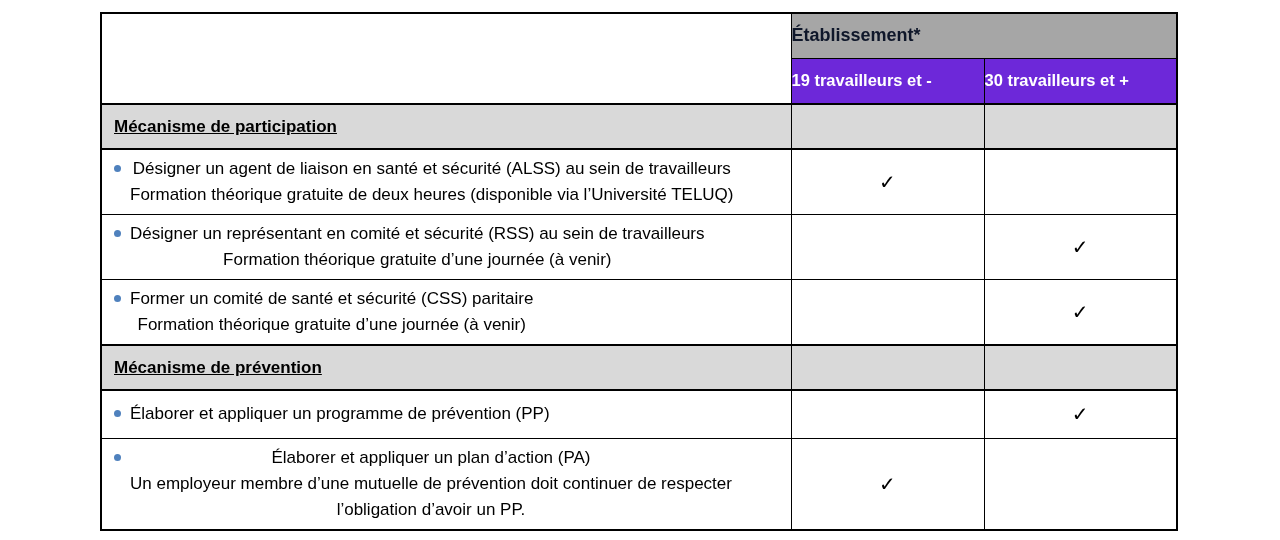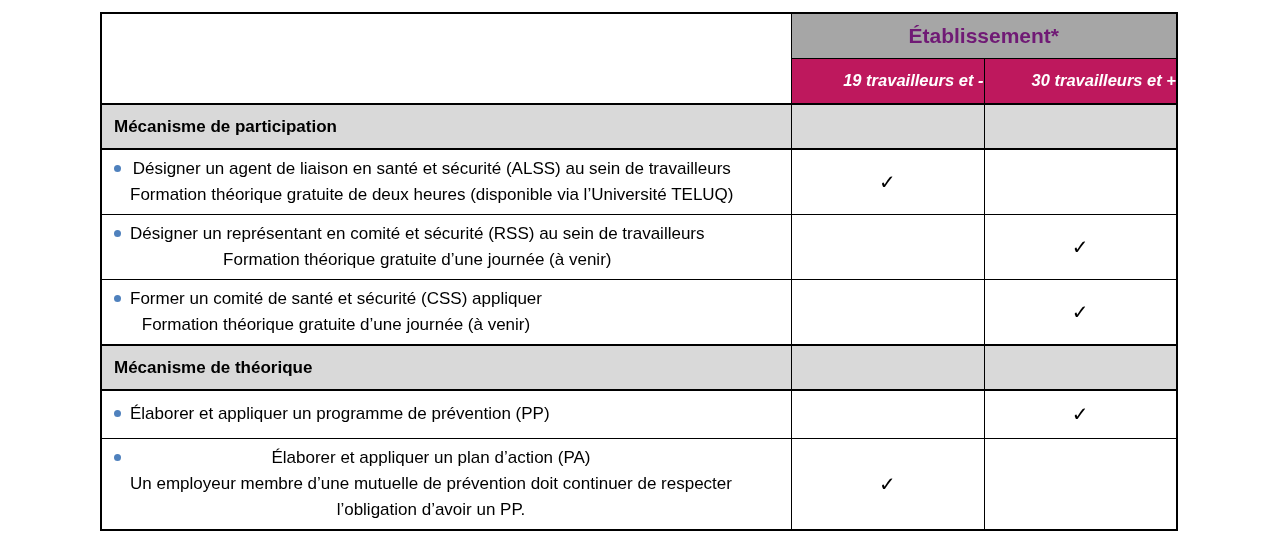--- a/index.html
+++ b/index.html
@@ -26,44 +26,43 @@
     border: 1px solid #000000;
     vertical-align: middle;
     padding: 0;
   }
   
   tr.r-group  { height: 45px; }
   tr.r-sub    { height: 46px; }
   td.corner   { background: #ffffff; }
   td.group-head {
     background: #a6a6a6;
-    color: #701a75;
+    color: #0f172a;
     font-weight: bold;
-    font-size: 21px;
-    text-align: center;
+    font-size: 18px;
   }
   td.col-head {
-    background: #be185d;
+    background: #6d28d9;
     color: #ffffff;
     font-weight: bold;
     font-size: 16.5px;
-    text-align: right;
-    font-style: italic;
+    text-align: left;
   }
   
   tr.r-section { height: 45px; }
   tr.r-section td {
     background: #d9d9d9;
     border-top: 2px solid #000000;
     border-bottom: 2px solid #000000;
   }
   td.section-cell {
     font-weight: bold;
     font-size: 17px;
     padding-left: 12px;
+    text-decoration: underline;
   }
   
   tr.r-item-2l { height: 65px; }
   tr.r-item-1l { height: 48px; }
   tr.r-item-3l { height: 88px; padding-left: 24px; }
   td.desc { padding: 6px 10px 6px 12px; background: #ffffff; }
   .item {
     display: flex;
     align-items: flex-start;
   }
@@ -156,36 +155,36 @@
       <td class="check">
         <span>✓</span>
       </td>
     </tr>
 
     <tr class="r-item-2l">
       <td class="desc">
         <div class="item">
           <span class="bullet"></span>
           <div class="lines">
-            <div>Former un comité de santé et sécurité (CSS) appliquer</div>
+            <div>Former un comité de santé et sécurité (CSS) paritaire</div>
             <div>Formation théorique gratuite d’une journée (à venir)</div>
           </div>
         </div>
       </td>
       <td class="check">
         <span></span>
       </td>
       <td class="check">
         <span>✓</span>
       </td>
     </tr>
 
     <tr class="r-section">
       <td class="section-cell">
-        <span>Mécanisme de théorique</span>
+        <span>Mécanisme de prévention</span>
       </td>
       <td></td>
       <td></td>
     </tr>
 
     <tr class="r-item-1l">
       <td class="desc">
         <div class="item">
           <span class="bullet"></span>
           <div class="lines">

